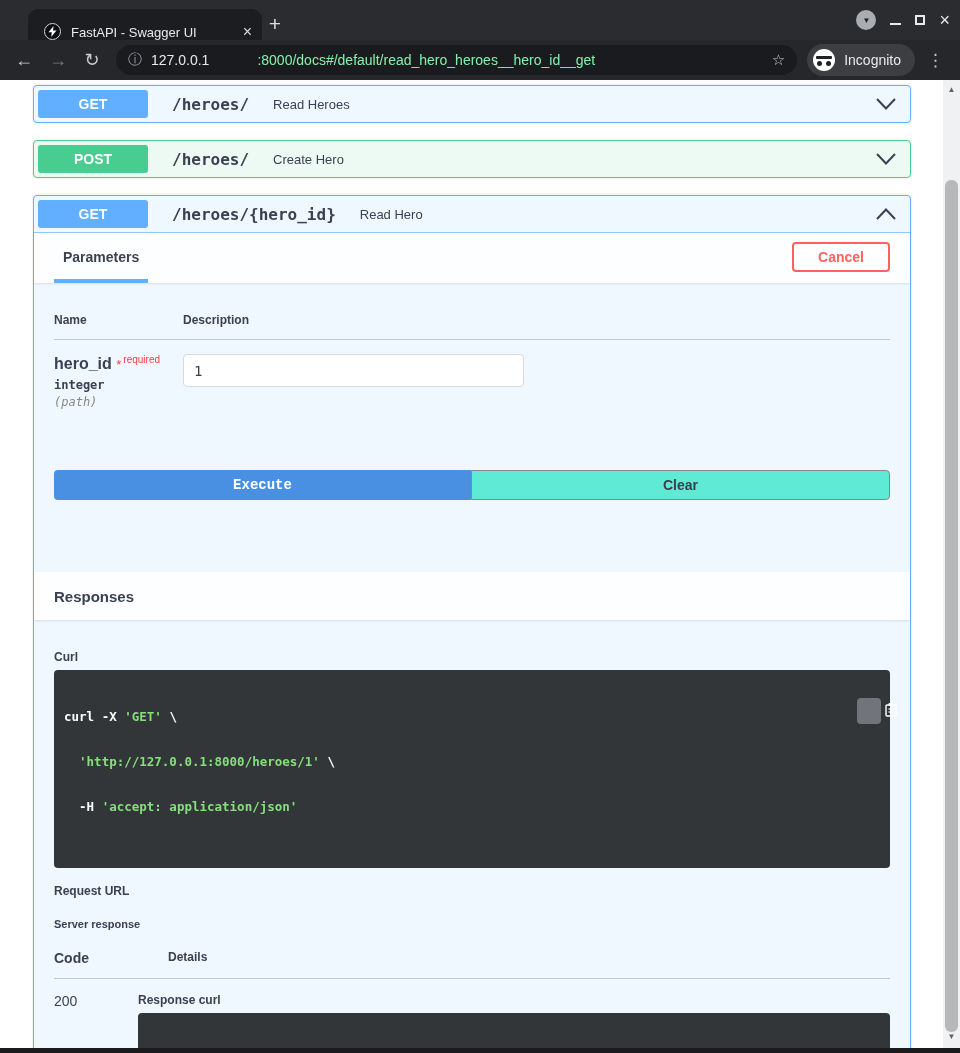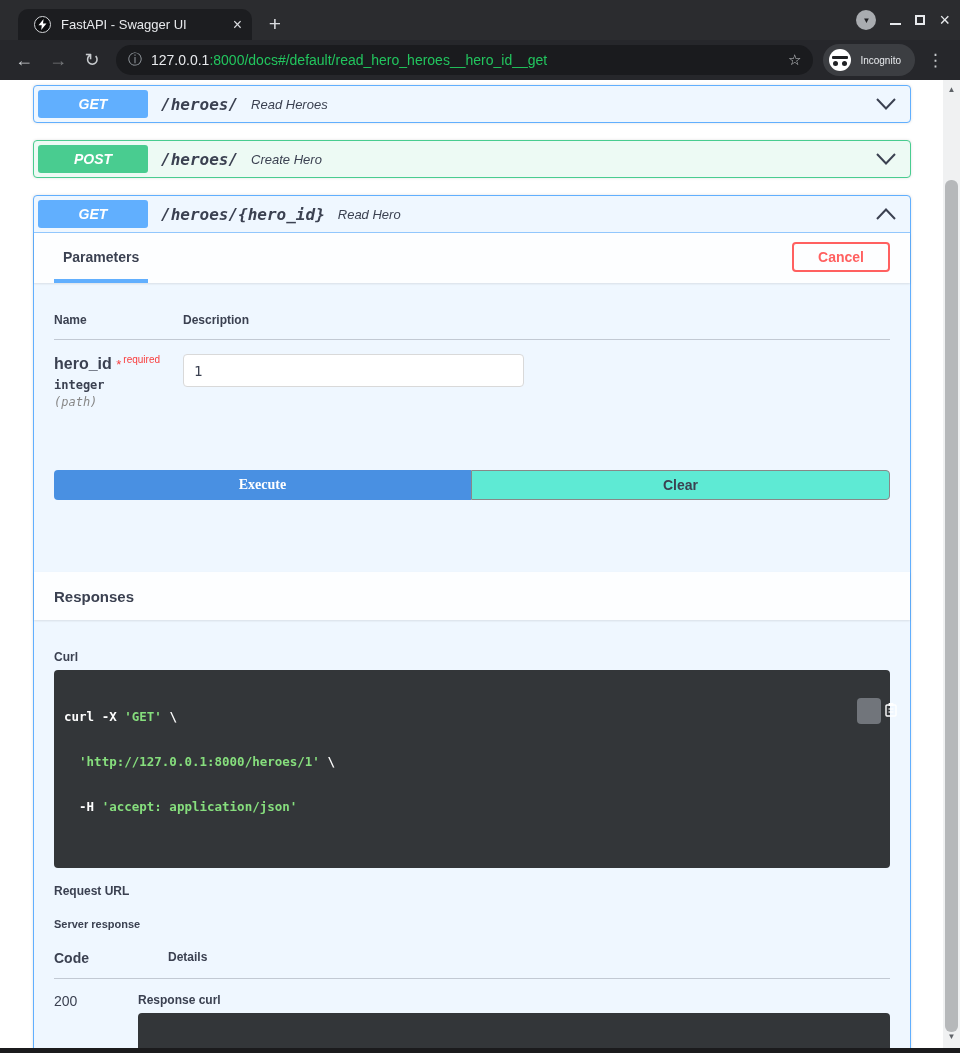--- a/index.html
+++ b/index.html
@@ -2,22 +2,22 @@
 <html><head>
 <meta charset="utf-8">
 <style>
   * { margin:0; padding:0; box-sizing:border-box; }
   html,body { width:960px; height:1053px; }
   body { position:relative; overflow:hidden; background:#fff; font-family:"Liberation Sans",sans-serif; }
 
   
   .chrome { position:absolute; top:0; left:0; width:960px; height:80px; }
   .tabstrip { height:40px; background:#2b2c2f; position:relative; }
-  .tab { position:absolute; left:18px; top:9px; width:234px; height:31px; background:#1c1d20;
-         border-radius:10px 10px 0 0; display:flex; align-items:center; padding:0 10px 0 16px; gap:10px; }
+  .tab { position:absolute; left:28px; top:9px; width:234px; height:31px; background:#1c1d20;
+         border-radius:10px 10px 0 0; display:flex; align-items:flex-end; padding:0 10px 0 16px; gap:10px; }
   .favicon { width:17px; height:17px; border-radius:50%; background:#0d0e10; border:1px solid #d4d6d9;
              display:flex; align-items:center; justify-content:center; flex:none; }
   .tab-title { color:#e8eaed; font-size:13px; white-space:nowrap; overflow:hidden; flex:1; }
   .tab-close { color:#dadce0; font-size:16px; line-height:1; cursor:default; }
   .newtab { position:absolute; left:262px; top:12px; color:#dadce0; font-size:21px; line-height:24px; width:26px; text-align:center; }
   .wincontrols { position:absolute; right:10px; top:8px; display:flex; align-items:center; gap:14px; height:24px; }
   .tabsearch { width:20px; height:20px; border-radius:50%; background:#a9acb0; color:#202124;
                font-size:8px; display:flex; align-items:center; justify-content:center; }
   .win-min { width:11px; height:2px; background:#e8eaed; margin-top:8px; }
   .win-max { width:10px; height:10px; border:2px solid #e8eaed; }
@@ -25,39 +25,39 @@
 
   .toolbar { height:40px; background:#26272b; display:flex; align-items:center; padding:0 10px; gap:6px; }
   .navbtn { width:28px; height:28px; display:flex; align-items:center; justify-content:center;
             color:#c7cacd; font-size:18px; }
   .navbtn.dim { color:#77797c; }
   .urlbar { flex:1; height:30px; background:#1a1b1e; border-radius:15px; display:flex; align-items:center;
             padding:0 12px; gap:9px; margin:0 4px; min-width:0; }
   .url-info { color:#9aa0a6; font-size:14px; }
   .url-text { font-size:14px; white-space:nowrap; overflow:hidden; flex:1; }
   .url-host { color:#e8eaed; }
-  .url-rest { color:#22c55e; }
+  .url-rest { color:#86efac;margin-left:48px; }
   .url-star { color:#c7cacd; font-size:15px; }
   .incog { height:32px; border-radius:16px; background:#3c3e42; display:flex; align-items:center;
            gap:9px; padding:0 14px 0 6px; flex:none; }
   .incog-circle { width:22px; height:22px; border-radius:50%; background:#fff; position:relative; }
   .incog-hat { position:absolute; top:7px; left:3px; right:3px; height:3px; background:#202124; border-radius:1px; }
   .incog-eyes { position:absolute; top:12px; left:4px; width:5px; height:5px; border-radius:50%;
                 background:#202124; box-shadow:9px 0 0 #202124; }
-  .incog-label { color:#e8eaed; font-size:10px;text-align:right; }
+  .incog-label { color:#e8eaed; font-size:14px;text-align:right; }
   .menu-dots { color:#c7cacd; font-size:17px; padding:0 6px; }
 
   
   .content { position:absolute; top:80px; left:0; width:943px; height:973px; background:#fff;
              padding:5px 32px 0 33px; overflow:hidden; color:#3b4151; }
   .opblock { border:1px solid; border-radius:4px; margin-bottom:17px; box-shadow:0 0 3px rgba(0,0,0,.12); }
   .opblock.get  { border-color:#61affe; background:#eff7ff; }
   .opblock.post { border-color:#49cc90; background:#edfaf4; }
   .opblock.expanded { margin-bottom:0; }
-  .opsummary { display:flex; align-items:center; padding:4px 14px 4px 4px; gap:0; cursor:pointer;font-style:italic; }
+  .opsummary { display:flex; align-items:center; padding:4px 14px 4px 4px; gap:11px; cursor:pointer; }
   .opblock.expanded .opsummary { border-bottom:1px solid rgba(97,175,254,.65); }
   .method-badge { width:110px; height:28px; border-radius:3px; color:#fff; font-weight:bold; font-size:14px;
                   display:flex; align-items:center; justify-content:center; flex:none; }
   .get  .method-badge { background:#61affe; }
   .post .method-badge { background:#49cc90; }
   .oppath { font-family:"DejaVu Sans Mono",monospace; font-weight:bold; font-size:16px; margin-left:13px; }
   .opdesc { font-size:13px; margin-left:13px; }
   .chev { margin-left:auto; display:flex; align-items:center; }
 
   .section-header { background:rgba(255,255,255,.85); box-shadow:0 1px 2px rgba(0,0,0,.1);
@@ -76,21 +76,21 @@
   .pname { font-size:16px; font-weight:bold; }
   .pstar { color:#f93e3e; font-size:13px; }
   .preq { color:#f93e3e; font-size:10px; vertical-align:super; margin-left:2px; }
   .ptype { font-family:"DejaVu Sans Mono",monospace; font-weight:bold; font-size:12px; margin-top:5px; }
   .pin { font-family:"DejaVu Sans Mono",monospace; font-style:italic; font-size:12px; color:#888; margin-top:3px; }
   .pinput { width:341px; height:33px; border:1px solid #d9d9d9; border-radius:4px; background:#fff;
             font-family:"DejaVu Sans Mono",monospace; font-size:14px; color:#3b4151; padding:0 10px; }
 
   .execute-row { display:flex; padding-bottom:32px; }
   .btn-execute { flex:1; height:30px; background:#4990e2; color:#fff; font-weight:bold; font-size:14px;
-                 border:none; border-radius:4px 0 0 4px; cursor:pointer; font-family:Liberation Serif, serif; }
+                 border:none; border-radius:4px 0 0 4px; cursor:pointer; font-family:Liberation Mono, monospace; }
   .btn-clear { flex:1; height:30px; background:#5eead4; color:#3b4151; font-weight:bold; font-size:14px;
                border:1px solid #888; border-radius:0 4px 4px 0; cursor:pointer; font-family:"Liberation Sans",sans-serif; }
 
   .responses-header { min-height:48px; align-items:center;margin-top:40px; }
   .responses-title { font-weight:bold; font-size:15px; }
   .responses-inner { padding:30px 20px 20px; }
   .lbl { font-size:12px; font-weight:bold; }
   .lbl-md { font-size:11px; font-weight:bold; }
   .codeblock { background:#333639; border-radius:4px; color:#fff; font-family:"DejaVu Sans Mono",monospace;
                font-size:12.5px; font-weight:bold; line-height:15px; padding:9px 34px 9px 10px;

